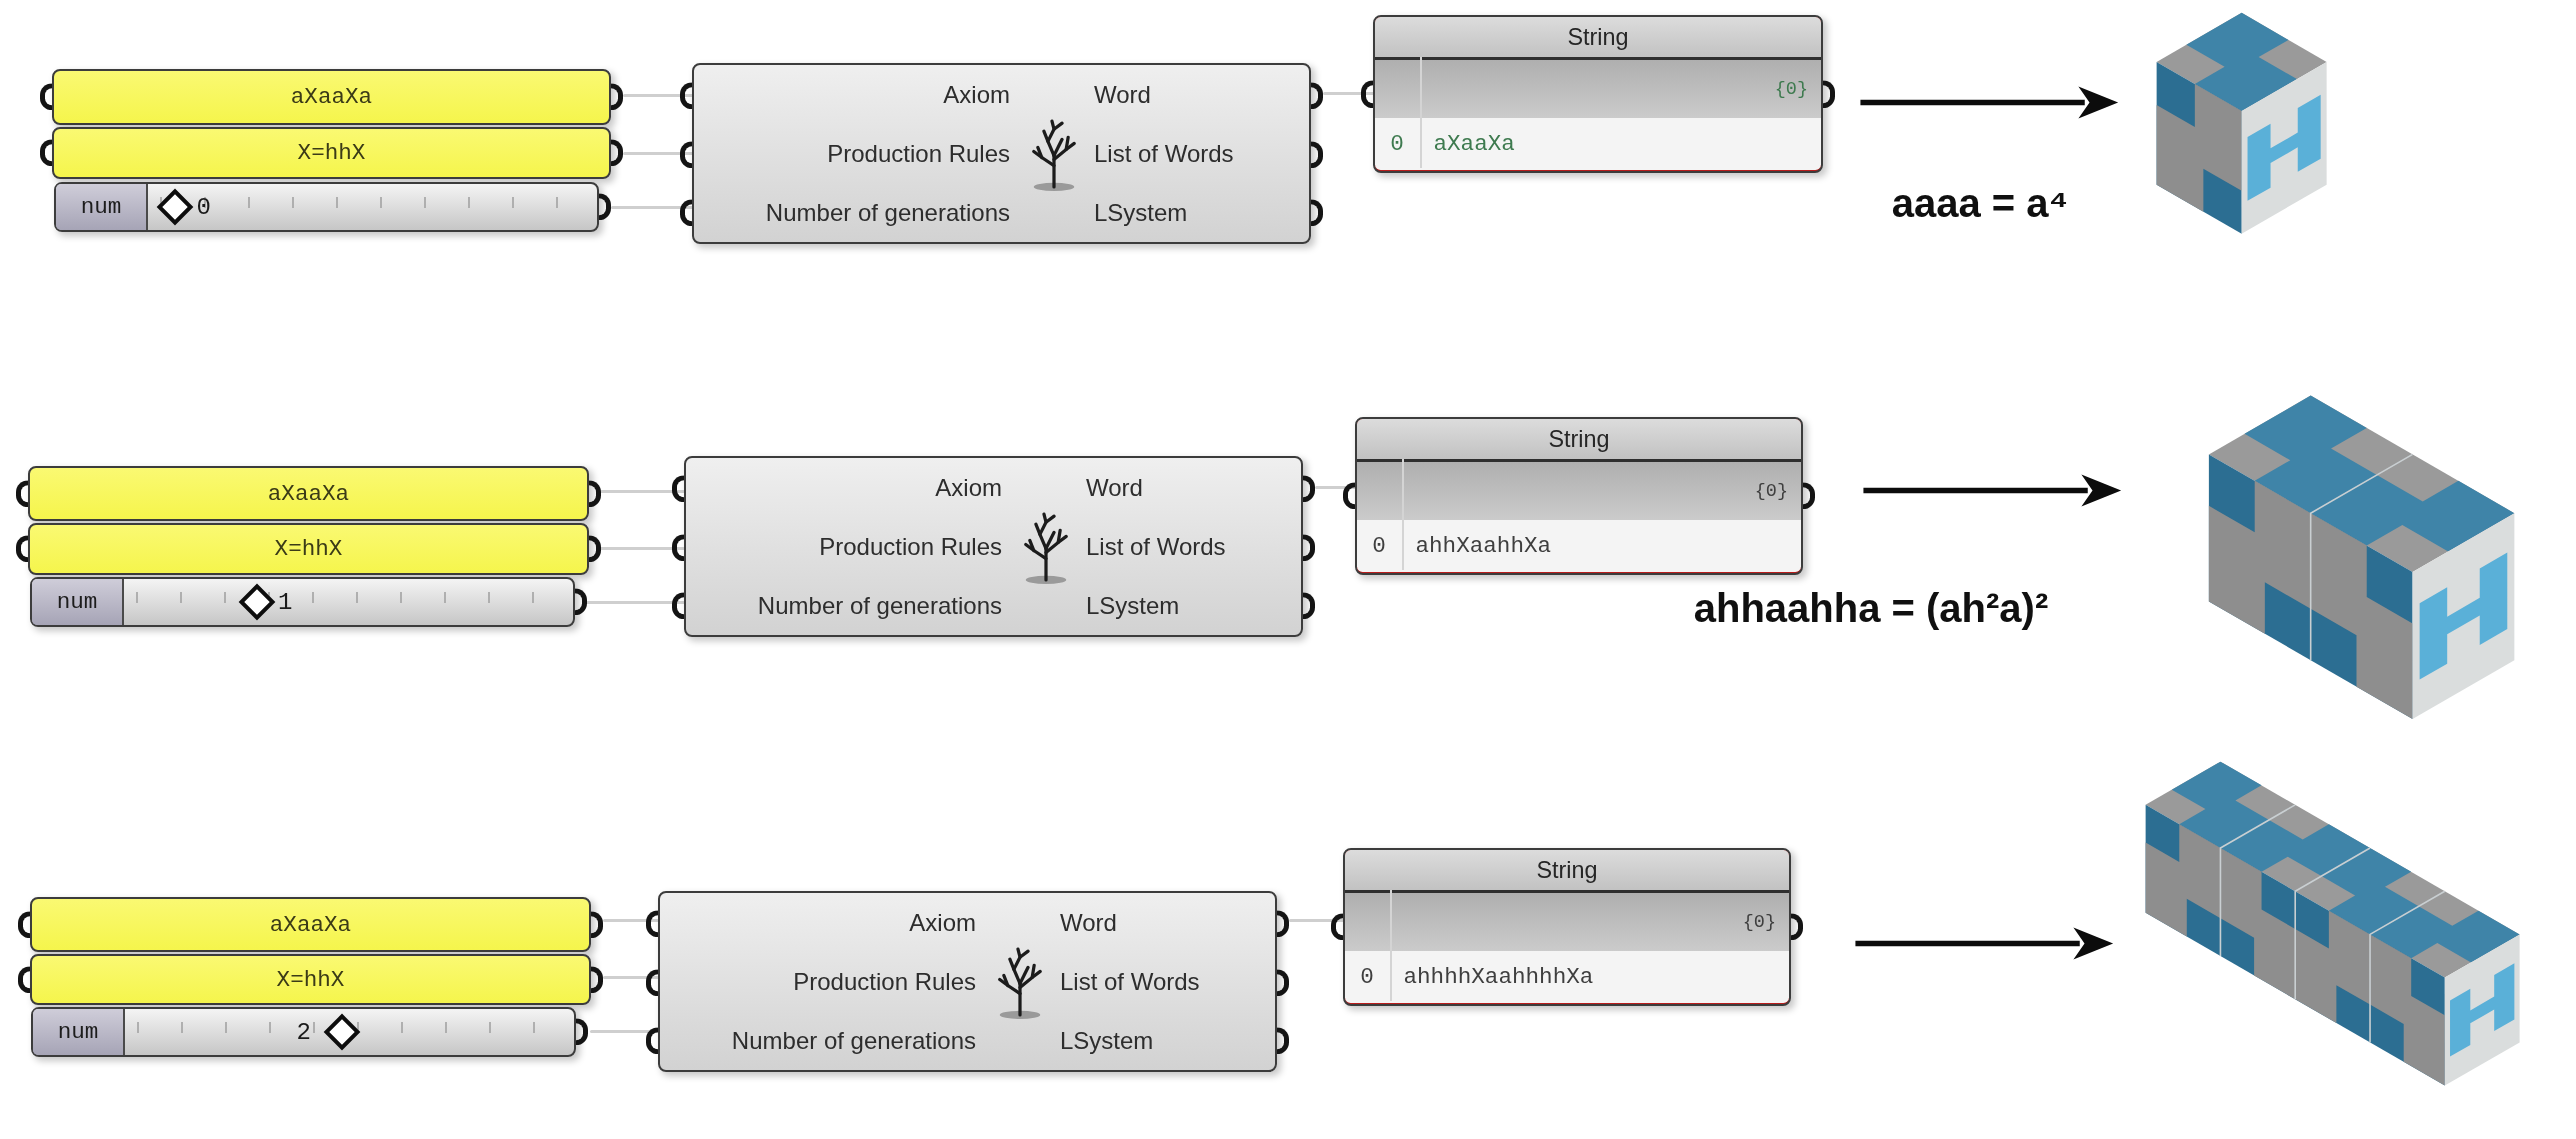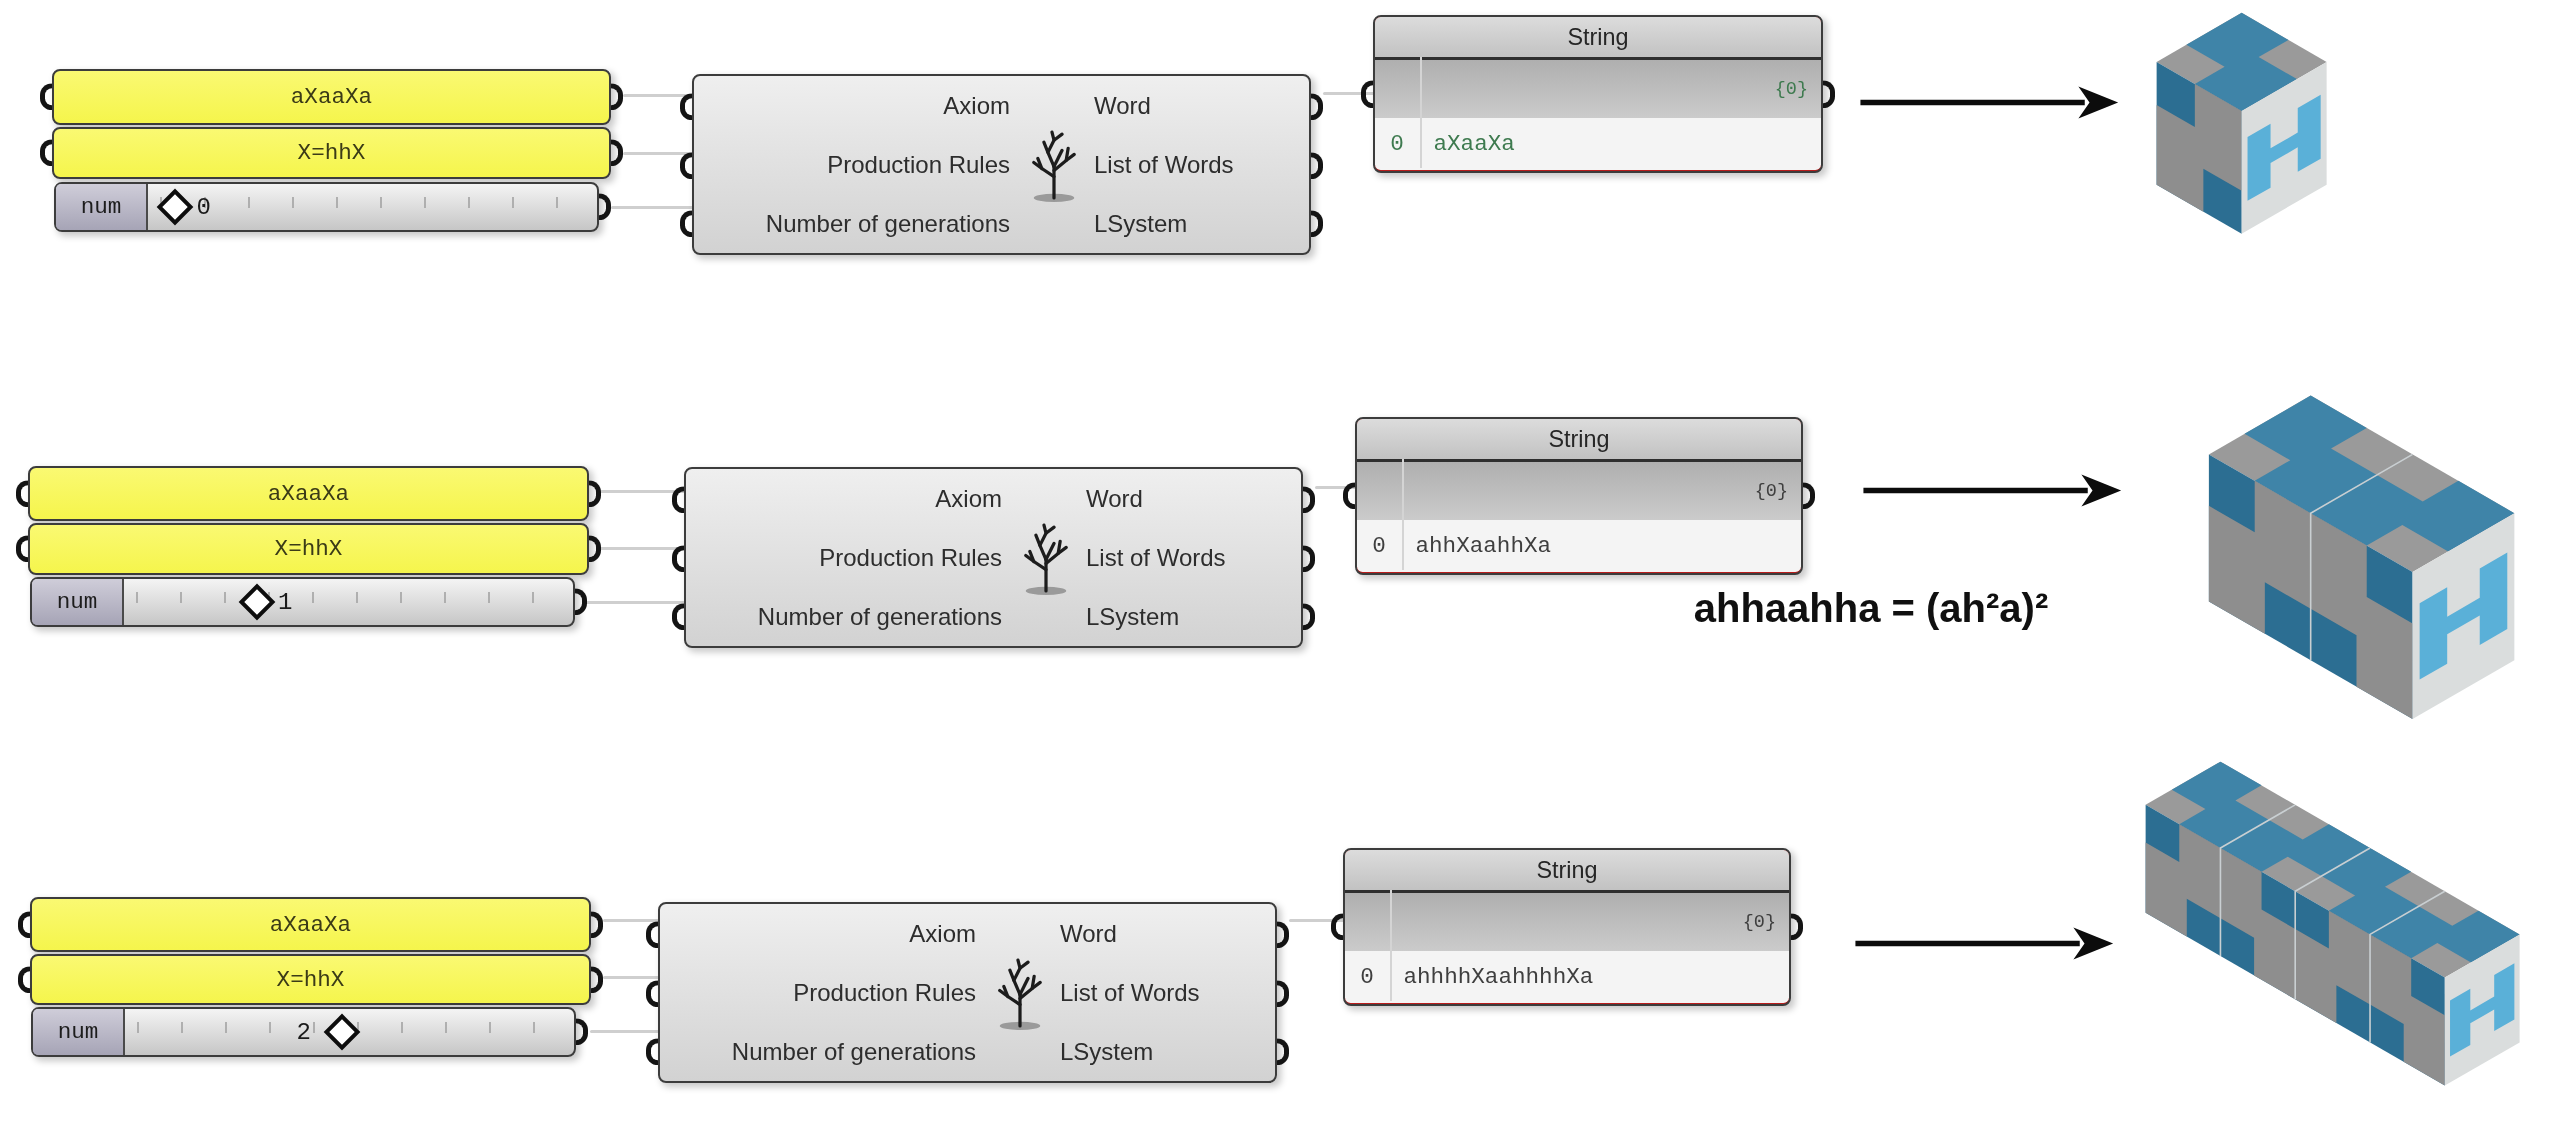--- a/index.html
+++ b/index.html
@@ -20,21 +20,21 @@
      font-family:"Liberation Mono","DejaVu Sans Mono",monospace;font-size:22.6px;color:#1D1D1D;}
   .track{position:absolute;left:93px;right:8px;top:0;bottom:0;}
   .ticks{position:absolute;left:11.3px;right:11.3px;top:13px;height:10.5px;
      background:repeating-linear-gradient(90deg,#A6A6A6 0 1.6px,transparent 1.6px 44px);opacity:.85;}
   .grip{position:absolute;top:50%;width:18px;height:18px;background:#fff;border:4px solid #0D0D0D;
      transform:translate(-50%,-50%) rotate(45deg);}
   .knob-val{position:absolute;top:50%;transform:translateY(-50%);
      font-family:"Liberation Mono","DejaVu Sans Mono",monospace;font-size:24px;color:#1B1B1B;}
 
   
-  .lsys{background:linear-gradient(#EFEFEF,#D2D2D2);margin-top:11px;}
+  .lsys{background:linear-gradient(#EFEFEF,#D2D2D2);}
   .lsys-row{height:59px;display:flex;align-items:center;}
   .in-label{width:316px;text-align:right;font-size:24px;color:#2D2D2D;}
   .out-label{margin-left:84px;font-size:24px;color:#2D2D2D;}
   .tree-ico{position:absolute;left:323px;top:48px;width:74px;height:81px;}
 
   
   .stringp{background:#b91c1c;}
   .sp-head{height:40px;line-height:40px;text-align:center;font-size:23.4px;color:#262626;
      background:linear-gradient(#DCDCDC,#C2C2C2);border-bottom:3.2px solid #2F2F2F;border-radius:5.6px 5.6px 0 0;}
   .sp-band{position:relative;height:58px;background:linear-gradient(#AFAFAF,#CBCBCB);}
@@ -182,20 +182,21 @@
         <span class="sp-val strc" style="color: rgb(62, 122, 79);">aXaaXa</span>
       </div>
       <div class="sp-line"></div>
       <span class="conn cr mid"></span>
     </div>
 
     <svg class="arrow" width="263" height="35" viewBox="0 0 326 44">
       <line x1="2" y1="22" x2="284" y2="22" stroke="#0C0C0C" stroke-width="7"></line>
       <polygon points="326,22 276,2 290,22 276,42" fill="#0C0C0C"></polygon>
     </svg>
+    <div class="formula">aaaa = a⁴</div>
     <div class="cube"><svg width="173" height="225" viewBox="0 0 215 279">
           <polygon points="107.7,2.0 213.3,63.0 107.7,124.0 2.0,63.0" fill="#9A9A9A"></polygon>
           <polygon points="107.7,2.0 165.8,35.6 128.8,56.9 176.3,84.3 107.7,124.0 49.5,90.5 86.5,69.1 39.0,41.6" fill="#3F84A8"></polygon>
           <polygon points="2.0,63.0 107.7,124.0 107.7,276.5 2.0,215.5" fill="#2C6E92"></polygon>
           <polygon points="107.7,124.0 49.5,90.4 49.5,143.8 2.0,116.4 2.0,215.5 60.1,249.1 60.1,195.7 107.7,223.1" fill="#8E8E8E"></polygon>
           <polygon points="213.3,63.0 107.7,124.0 107.7,276.5 213.3,215.5" fill="#DADDDD"></polygon>
           <polygon points="205.9,103.9 177.4,120.3 177.4,150.8 143.6,170.4 143.6,139.9 115.0,156.3 115.0,235.6 143.6,219.2 143.6,188.7 177.4,169.1 177.4,199.6 205.9,183.2" fill="#5AB0D8"></polygon>
         </svg></div>
   </section>
 

